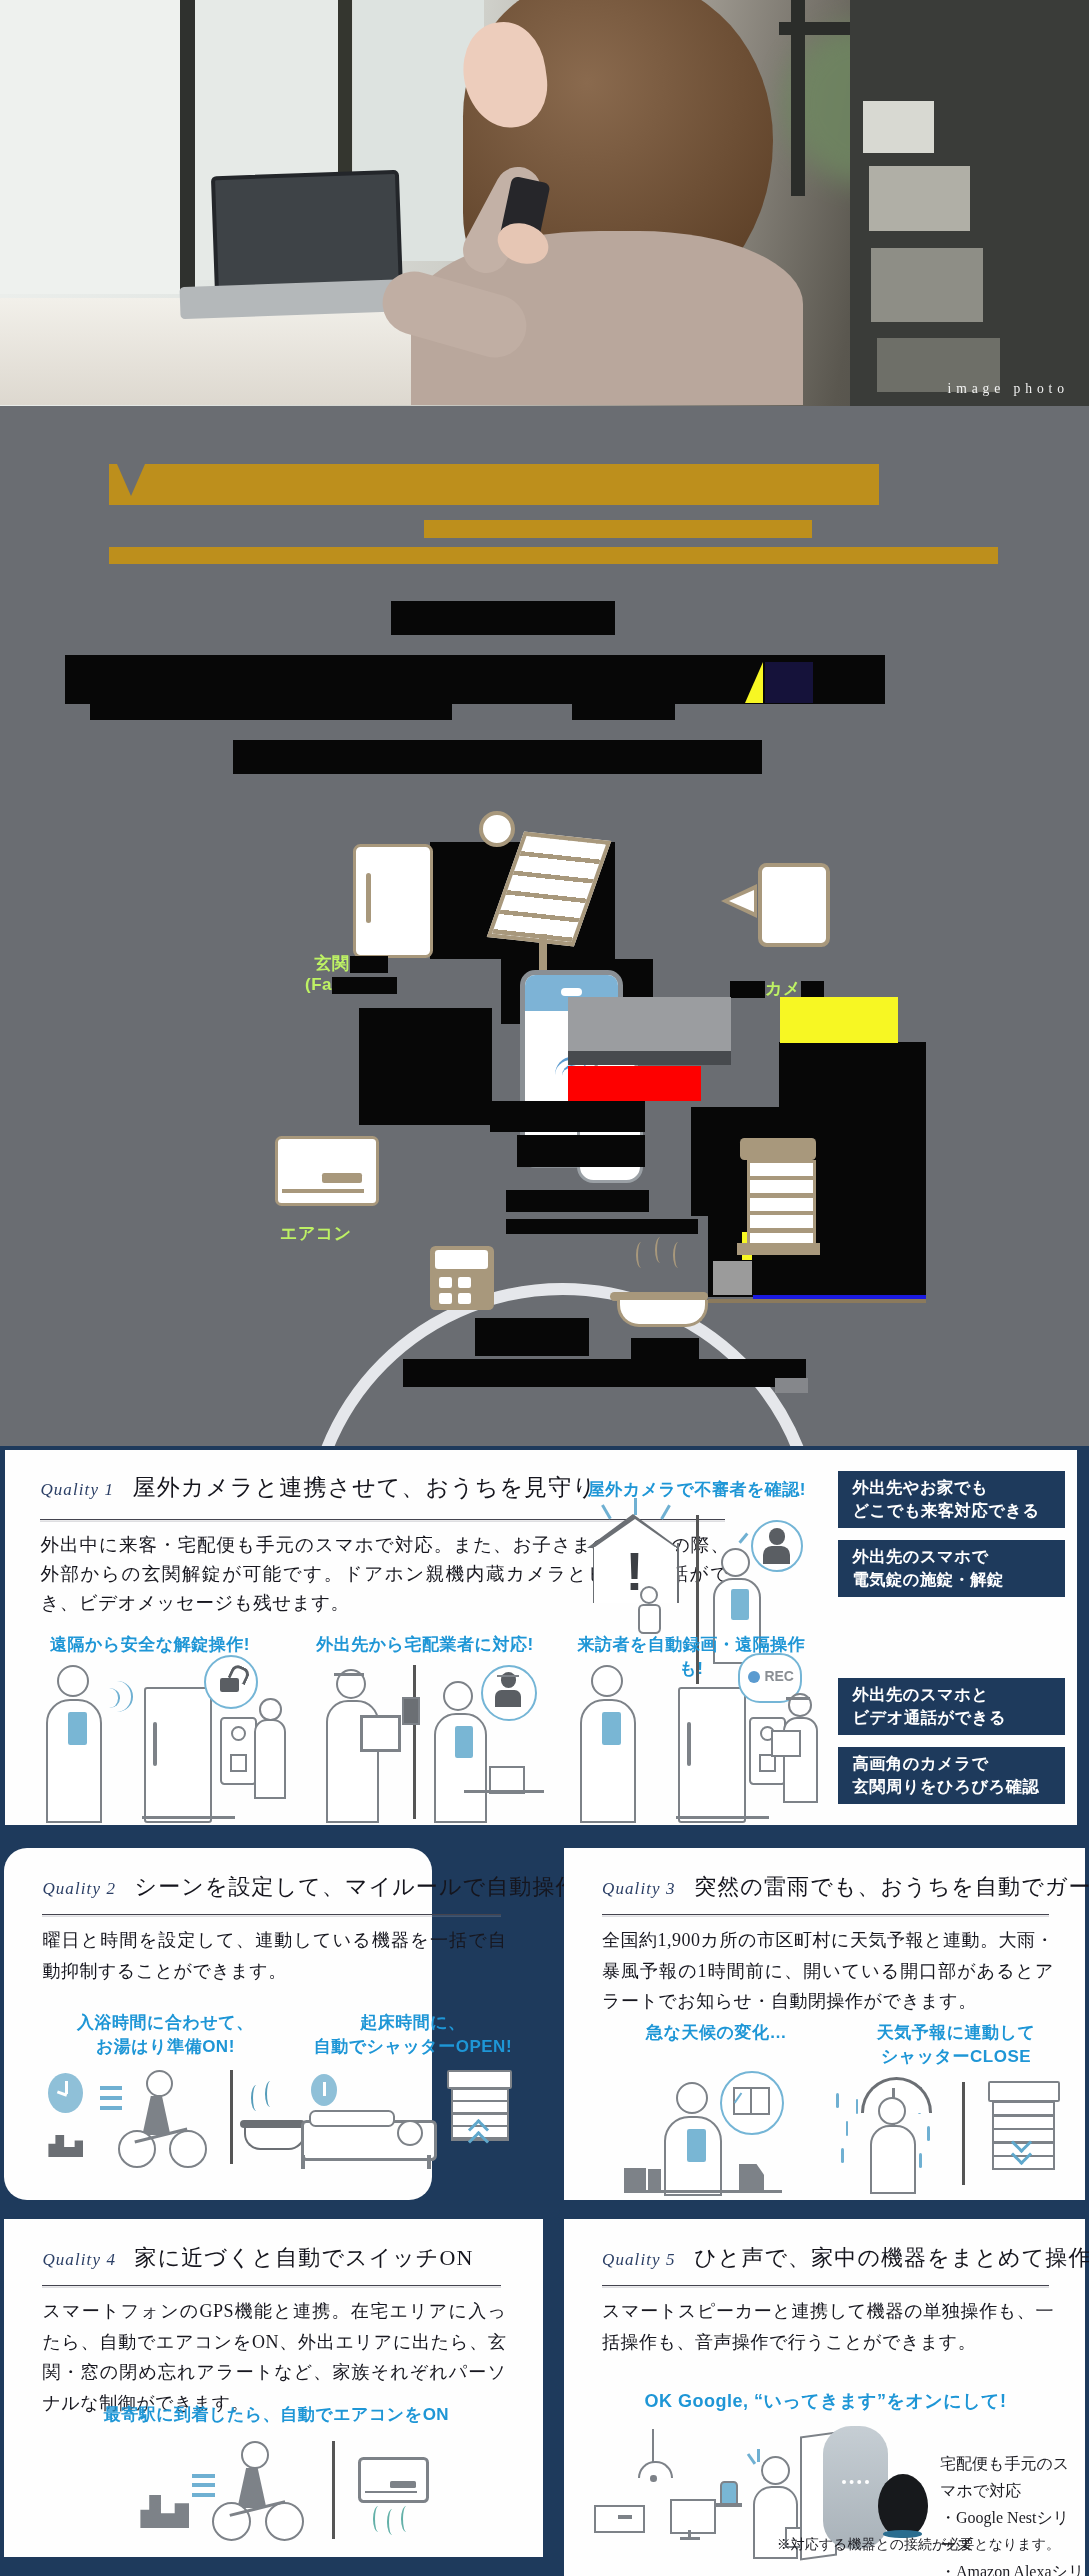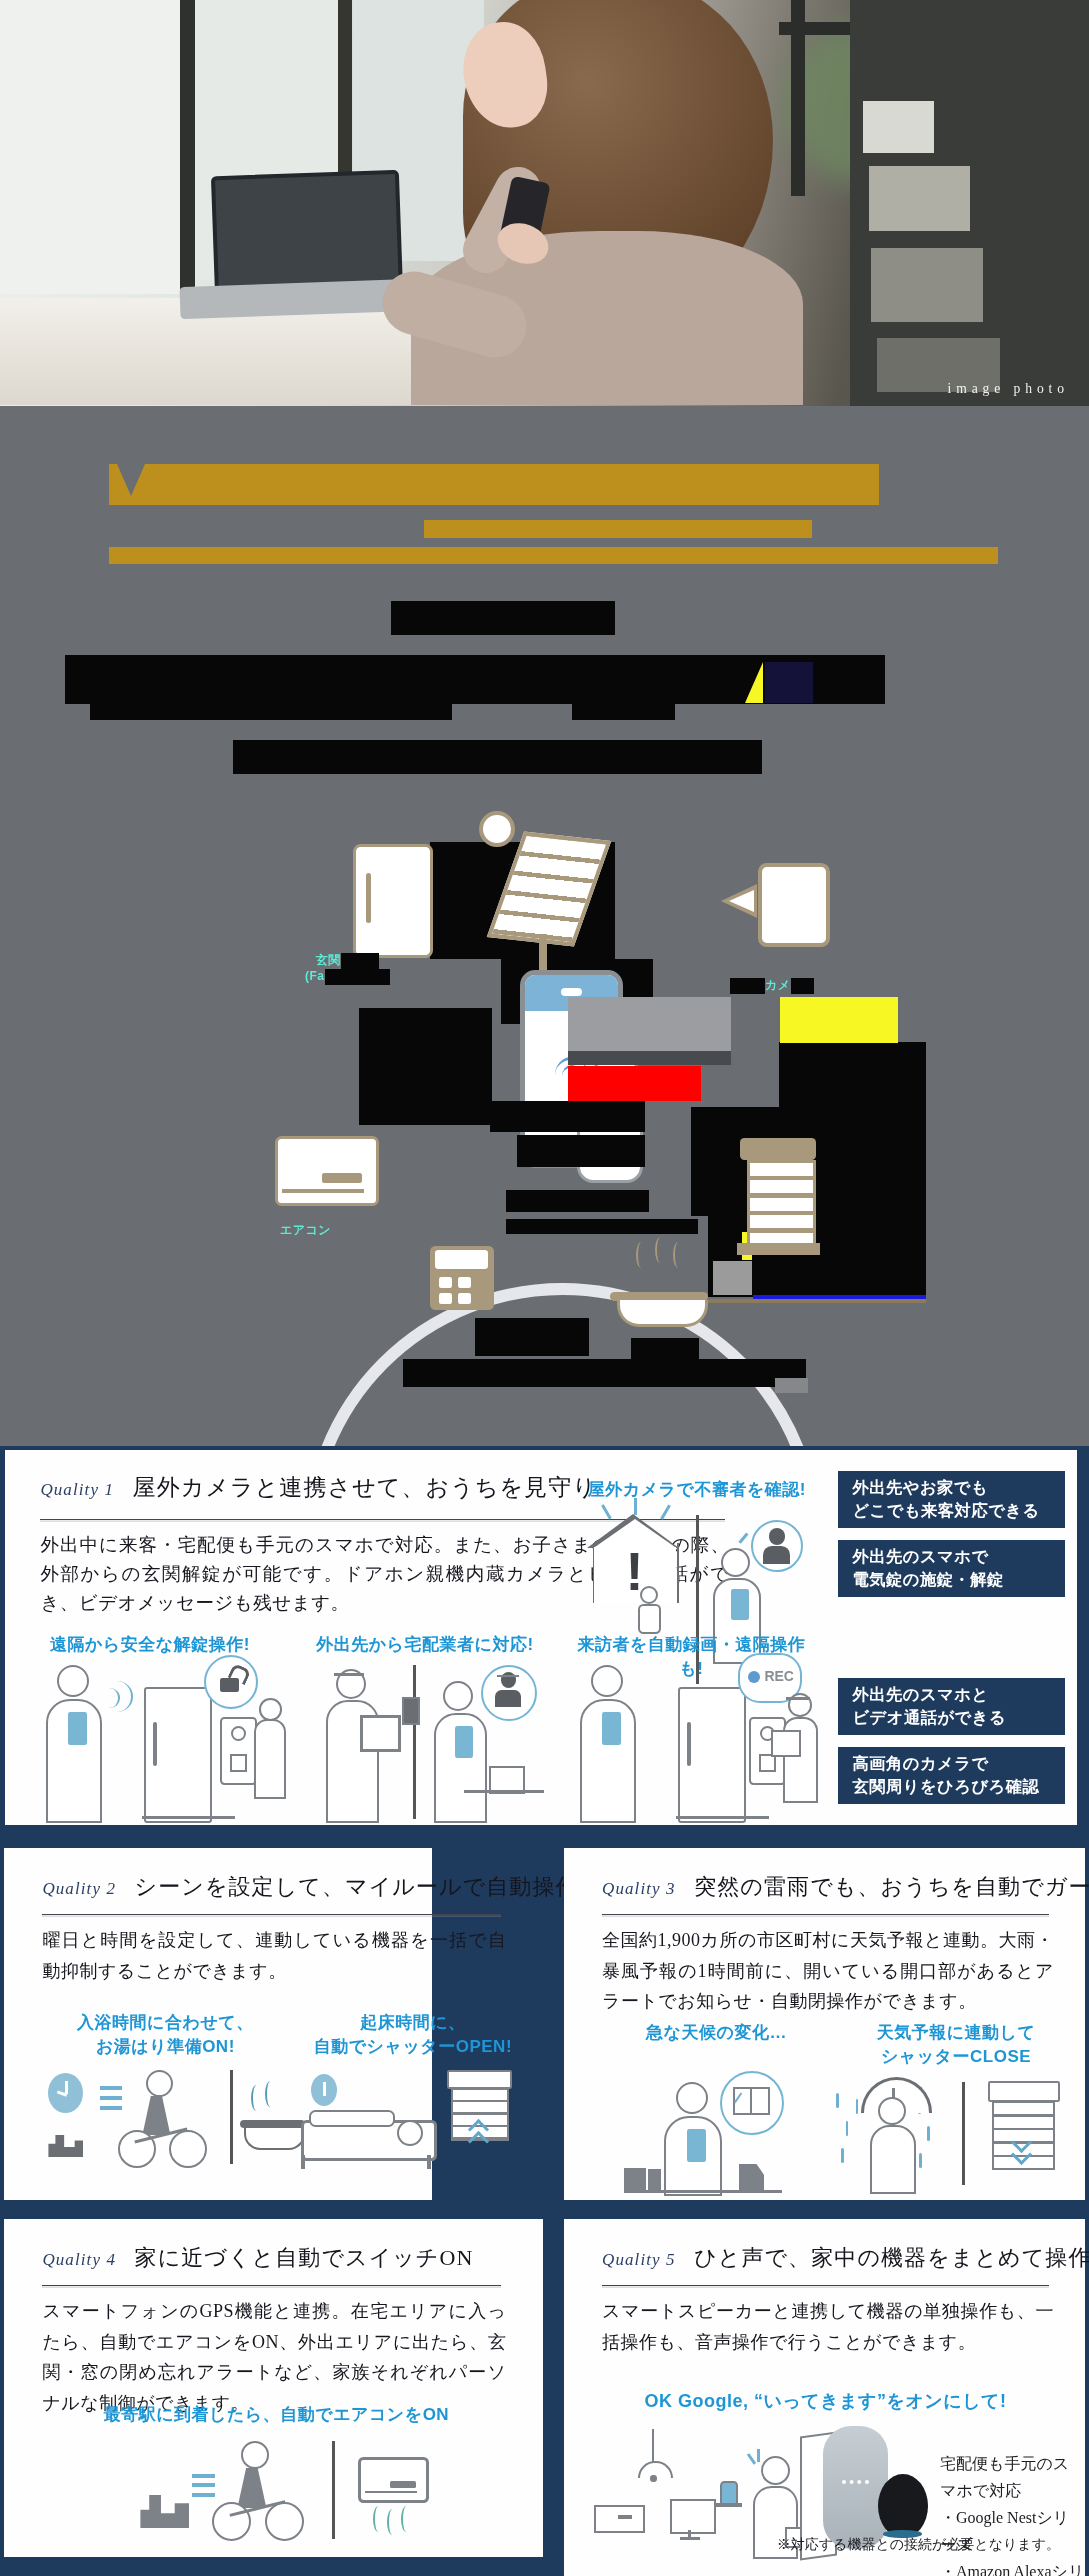--- a/index.html
+++ b/index.html
@@ -9,21 +9,21 @@
   
   .hero{left:0;top:0;width:1090px;height:406px;overflow:hidden;
         background:linear-gradient(100deg,#edf0ed 0%,#e3e7e4 22%,#cfd0ca 42%,#a09b92 60%,#5a574f 78%,#3b3b38 100%);}
   .blur{filter:blur(14px);}
   .photo-caption{right:21px;bottom:8.7px;color:#ffffff;opacity:.92;
         font-family:"Liberation Serif","DejaVu Serif",serif;font-size:13.6px;letter-spacing:4.9px;}
   
   .intro{left:0;top:406px;width:1090px;height:1040px;background:#6a6d72;}
   .blk{position:absolute;background:#070707;}
   .gold{position:absolute;background:#bd8f1c;}
-  .dlabel{position:absolute;color:#5eead4;font-size:12px;font-weight:bold;letter-spacing:0.5px;
+  .dlabel{position:absolute;color:#bef264;font-size:17px;font-weight:bold;letter-spacing:0.5px;
           font-family:"Liberation Sans","DejaVu Sans",sans-serif;}
   .ib{display:inline-block;background:#070707;vertical-align:middle;}
   .ring{position:absolute;left:303px;top:877px;width:495px;height:495px;border-radius:50%;
         border:12.5px solid rgba(236,238,241,.95);}
   .dev{position:absolute;background:#fff;border:3.8px solid #a8987c;}
   
   .panel{position:absolute;background:#fefefe;}
   .navyback{left:0;top:1446px;width:1090px;height:1130px;background:#1e3a5c;}
   .qhead{position:absolute;display:flex;align-items:baseline;gap:18.5px;}
   .qlabel{font-family:"Liberation Serif","DejaVu Serif",serif;font-style:italic;
@@ -298,21 +298,21 @@
     <div class="benefit" style="top:21px;">外出先やお家でも
 どこでも来客対応できる</div>
     <div class="benefit" style="top:90px;">外出先のスマホで
 電気錠の施錠・解錠</div>
     <div class="benefit" style="top:297px;">高画角のカメラで
 玄関周りをひろびろ確認</div>
     <div class="benefit" style="top:228px;">外出先のスマホと
 ビデオ通話ができる</div>
   </div>
 
-  <div class="panel" style="left:4.4px;top:1848px;width:428px;height:352px;">
+  <div class="panel" style="left:4.4px;top:1848px;width:428px;height:352px;border-radius:23px;">
     <div class="qhead" style="left:38px;top:24px;">
       <span class="qlabel">Quality 2</span>
       <span class="qtitle" style="font-size:22px;">シーンを設定して、マイルールで自動操作</span>
     </div>
     <div class="qrule" style="left:38px;top:66px;width:459px;"></div>
     <div class="qbody" style="left:38px;top:77px;width:464px;font-size:18px;line-height:30.5px;">曜日と時間を設定して、連動している機器を一括で自動抑制することができます。</div>
     <div class="bcap" style="left:52px;top:163px;width:218px;">入浴時間に合わせて、
 お湯はり準備ON!</div>
     <div class="bcap" style="left:294px;top:163px;width:229px;">起床時間に、
 自動でシャッターOPEN!</div>

